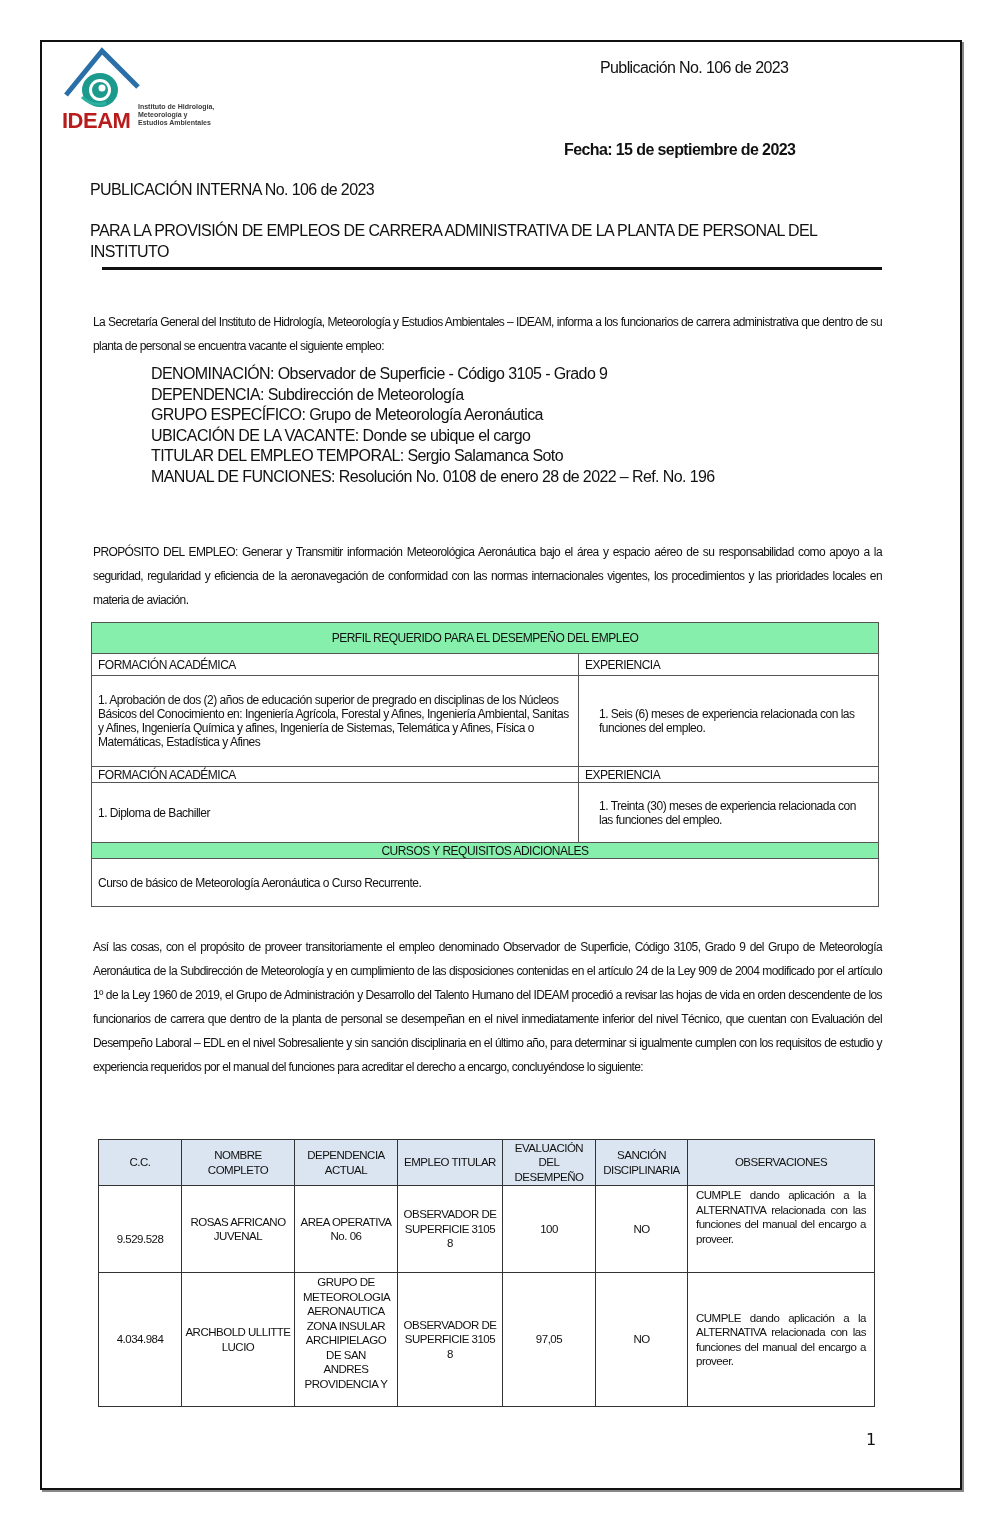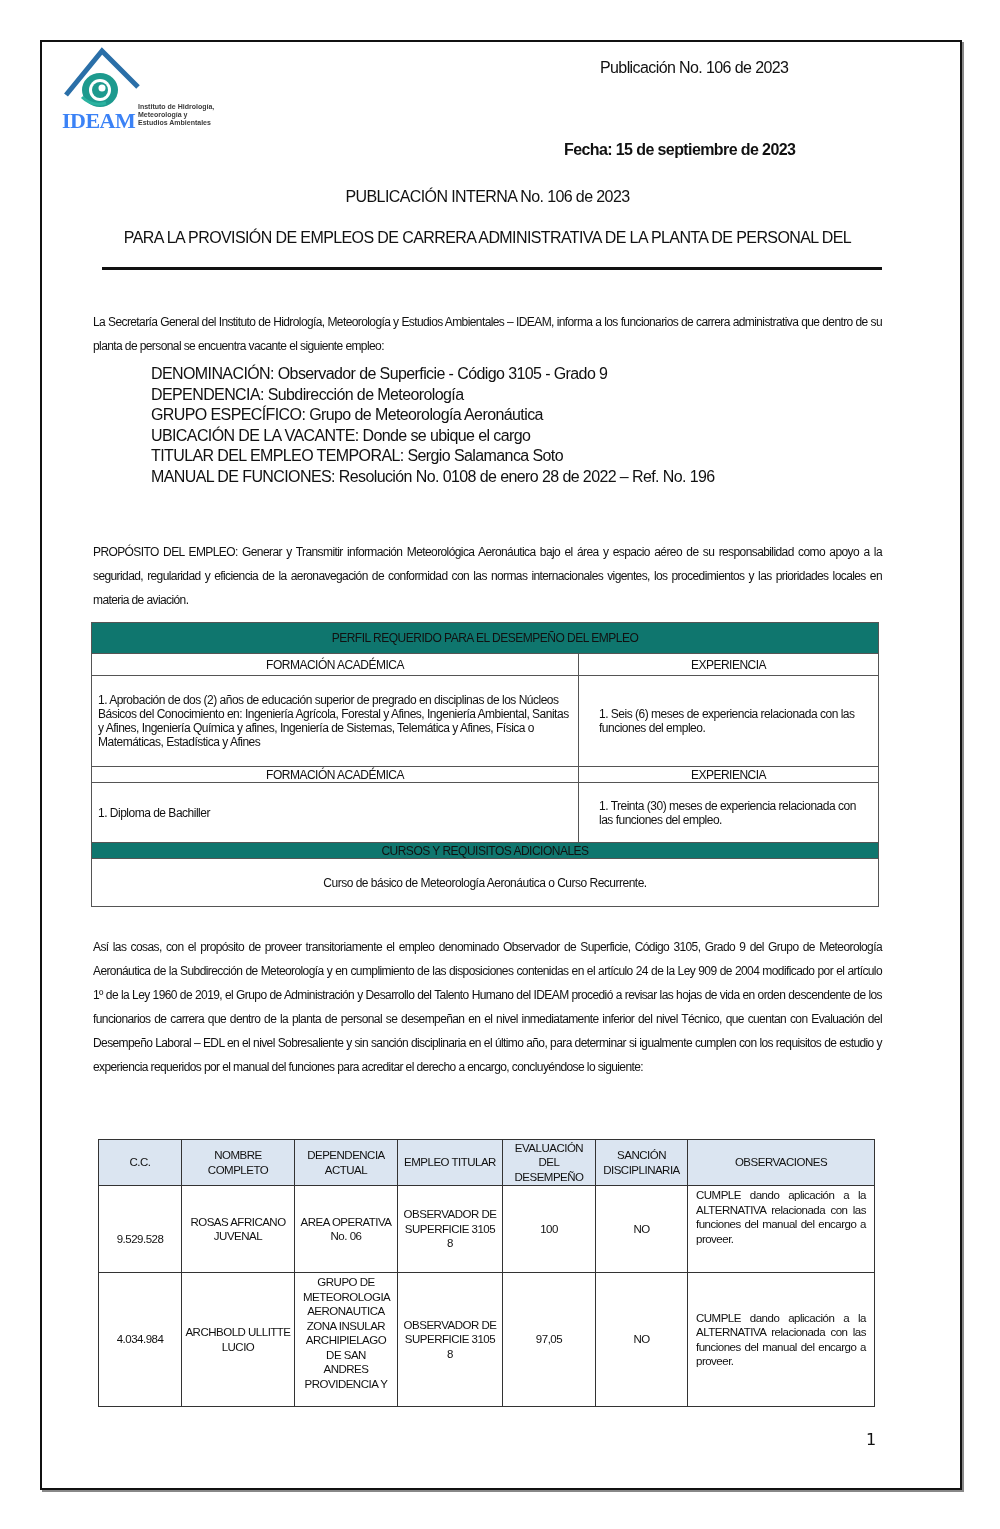--- a/index.html
+++ b/index.html
@@ -2,35 +2,35 @@
 <html><head>
 <meta charset="utf-8">
 <style>
   html, body { margin: 0; padding: 0; background: #ffffff; }
   body { width: 1000px; height: 1529px; position: relative; font-family: "Liberation Sans", sans-serif; color: #111; }
   .page-frame { position: absolute; left: 40px; top: 40px; width: 918px; height: 1446px; border: 2px solid #111; box-shadow: 2px 2px 0 #888; }
   .abs { position: absolute; }
   .narrow { letter-spacing: -0.6px; }
   .logo { left: 60px; top: 45px; width: 170px; height: 90px; }
   .logo-text { left: 138px; top: 103px; font-size: 7px; line-height: 8px; font-weight: bold; color: #3b3b3b; letter-spacing: 0; }
-  .logo-word { left: 62px; top: 108px; font-size: 22px; font-weight: bold; color: #3b82f6; letter-spacing: -0.5px; font-family: Liberation Serif, serif; }
+  .logo-word { left: 62px; top: 108px; font-size: 22px; font-weight: bold; color: #b91c1c; letter-spacing: -0.5px; }
   .pub-no { left: 600px; top: 59px; width: 281px; text-align: left; font-size: 16px; }
   .fecha { left: 564px; top: 141px; font-size: 16px; font-weight: bold; }
-  .center-title { left: 90px; width: 795px; text-align: center; font-size: 16px; margin-top: 7px; }
+  .center-title { left: 90px; width: 795px; font-size: 16px; }
   .title1 { top: 181px; }
   .title2 { top: 220px; line-height: 21px; }
   .rule { left: 102px; top: 267px; width: 780px; height: 3px; background: #111; }
   .para { left: 93px; width: 789px; font-size: 12px; line-height: 24px; text-align: justify; }
   .intro { top: 310px; }
   .details { left: 151px; top: 364px; font-size: 16px; line-height: 20.5px; }
   .purpose { top: 540px; }
   .profile-table { position: absolute; left: 91px; top: 622px; width: 788px; border-collapse: collapse; font-size: 12px; letter-spacing: -0.5px; }
   .profile-table td { border: 1px solid #555; padding: 0 6px; vertical-align: middle; }
-  .hdr { background: #0f766e; text-align: center; }
-  .ctr { text-align: center; }
+  .hdr { background: #86efac; text-align: center; }
+  .ctr { }
   .after { top: 935px; }
   .cand-table { position: absolute; left: 98px; top: 1139px; width: 777px; border-collapse: collapse; font-size: 11.5px; letter-spacing: -0.5px; table-layout: fixed; }
   .cand-table td, .cand-table th { border: 1px solid #333; text-align: center; vertical-align: middle; padding: 0 3px; font-weight: normal; line-height: 14.5px; }
   .cand-table th { background: #dbe5f1; }
   .cand-table td.obs { text-align: justify; padding: 0 8px; }
   .page-num { left: 866px; top: 1430px; font-size: 16px; font-family: "DejaVu Sans", sans-serif; }
 </style>
 </head>
 <body>
 
@@ -52,20 +52,21 @@
   <div>Meteorología y</div>
   <div>Estudios Ambientales</div>
 </div>
 
 <div class="abs pub-no narrow">Publicación No. 106 de 2023</div>
 <div class="abs fecha narrow">Fecha: 15 de septiembre de 2023</div>
 
 <div class="abs center-title title1 narrow">PUBLICACIÓN INTERNA No. 106 de 2023</div>
 <div class="abs center-title title2 narrow">
   <div>PARA LA PROVISIÓN DE EMPLEOS DE CARRERA ADMINISTRATIVA DE LA PLANTA DE PERSONAL DEL</div>
+  <div>INSTITUTO</div>
 </div>
 <div class="abs rule"></div>
 
 <div class="abs para intro narrow">La Secretaría General del Instituto de Hidrología, Meteorología y Estudios Ambientales – IDEAM, informa a los funcionarios de carrera administrativa que dentro de su planta de personal se encuentra vacante el siguiente empleo:</div>
 
 <div class="abs details narrow">
   <div><span>DENOMINACIÓN:</span> <span>Observador de Superficie - Código 3105 - Grado 9</span></div>
   <div><span>DEPENDENCIA:</span> <span>Subdirección de Meteorología</span></div>
   <div><span>GRUPO ESPECÍFICO:</span> <span>Grupo de Meteorología Aeronáutica</span></div>
   <div><span>UBICACIÓN DE LA VACANTE:</span> <span>Donde se ubique el cargo</span></div>

